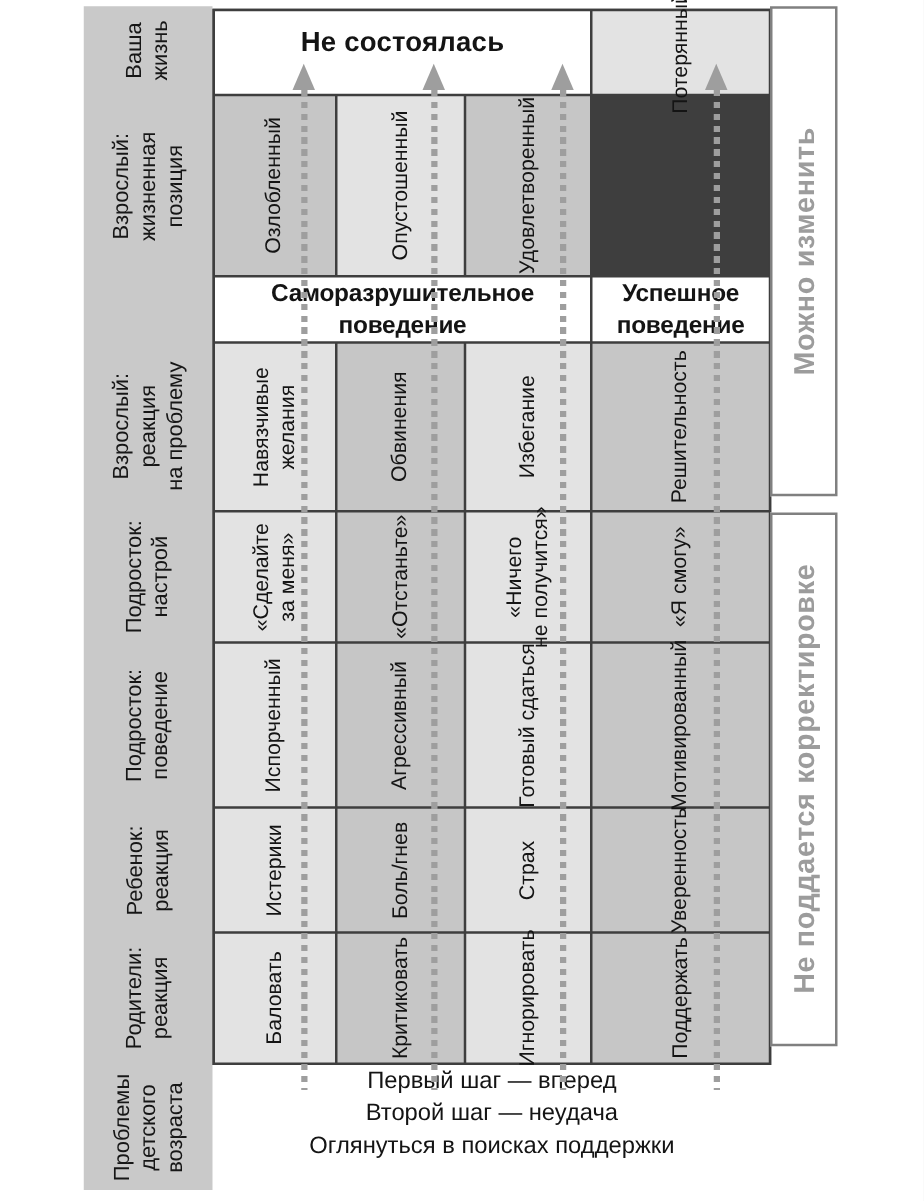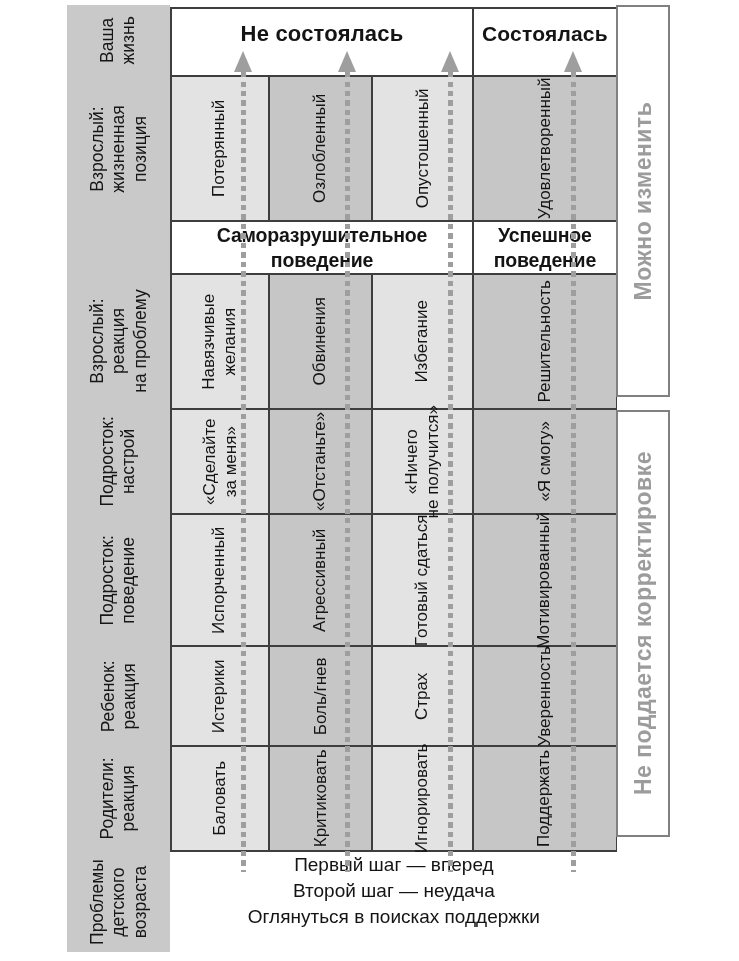--- a/index.html
+++ b/index.html
@@ -85,23 +85,20 @@
     <span class="rot">Проблемы
 детского
 возраста</span>
   </div>
 
   <div class="grid">
 
     <div class="cell white span3 outcome-cell">
       <span>Не состоялась</span>
     </div>
-    <div class="cell white outcome-cell" style="font-size:21px;">
-      <span>Состоялась</span>
-    </div>
 
     <div class="cell light">
       <span class="rot">Потерянный</span>
     </div>
     <div class="cell dark">
       <span class="rot">Озлобленный</span>
     </div>
     <div class="cell light">
       <span class="rot">Опустошенный</span>
     </div>

